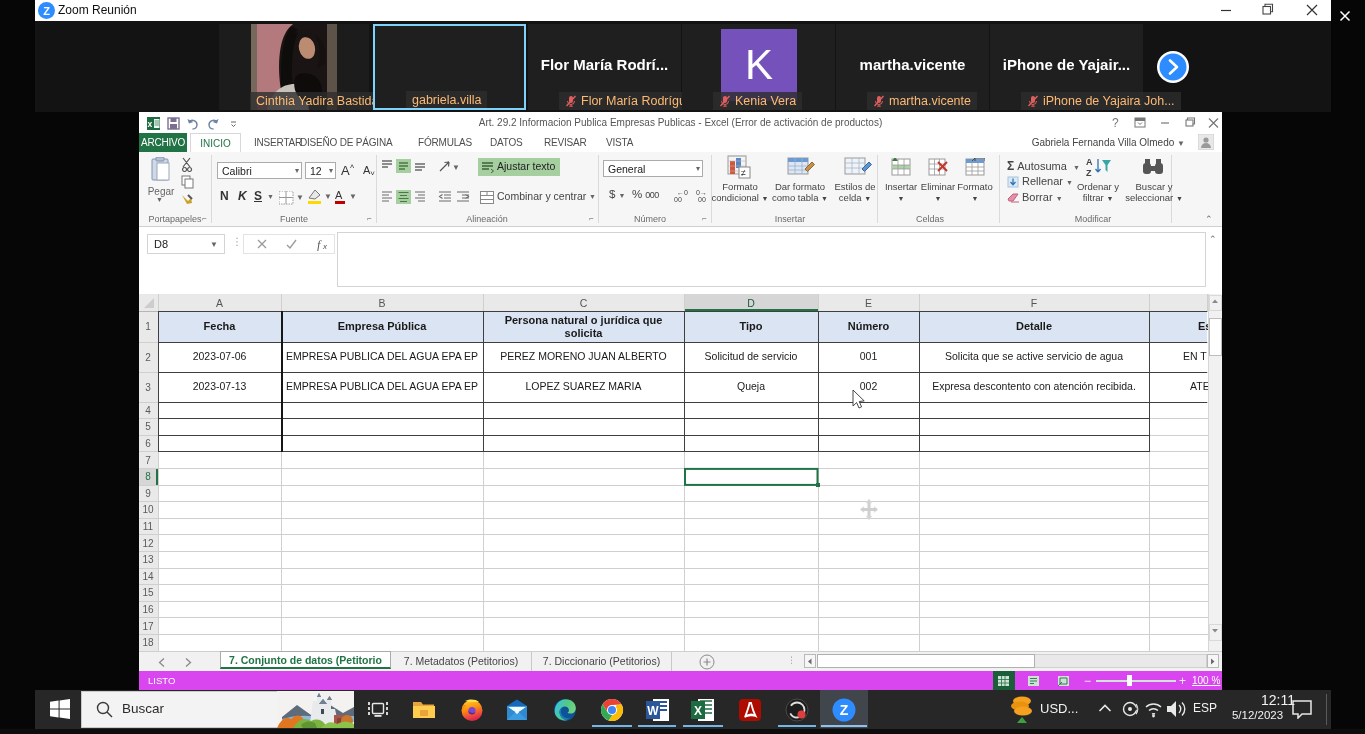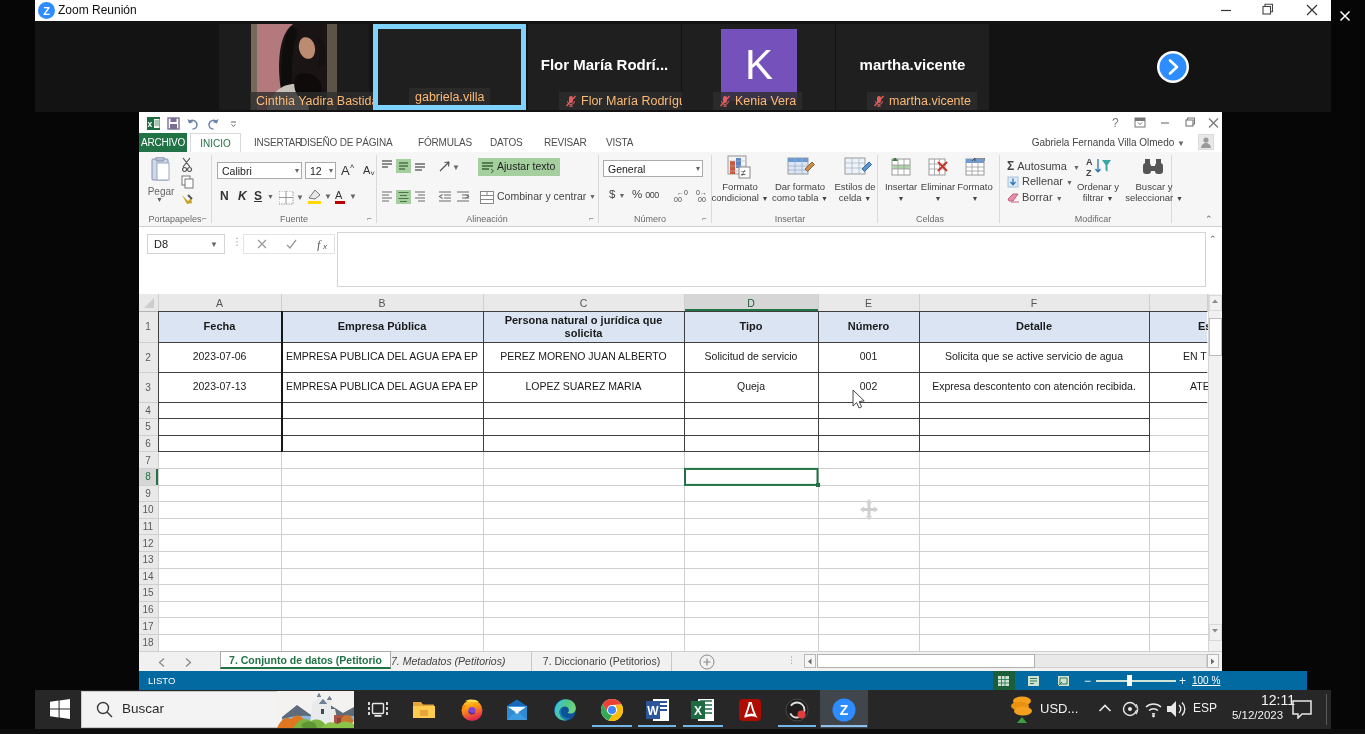--- a/index.html
+++ b/index.html
@@ -66,21 +66,21 @@
         <ellipse cx="56" cy="24" rx="8" ry="11" fill="#bc8c72" transform="rotate(-14 56 24)"></ellipse>
         <path d="M44 14 C48 8 66 6 70 16 C64 10 52 10 44 14 Z" fill="#1a1414"></path>
         <path d="M44 10 C48 -2 68 -4 72 12 C64 2 52 4 44 10 Z" fill="#1a1414"></path>
         <path d="M64 12 C70 20 70 34 66 44 L74 40 C76 26 72 14 64 12 Z" fill="#161010"></path>
         <path d="M16 86 C20 64 38 56 54 62 L58 86 Z" fill="#c6c0b8"></path>
         <path d="M48 50 C64 46 74 58 70 74 C60 82 48 78 44 66 C42 58 44 52 48 50 Z" fill="#0e0b0a"></path>
       </svg>
       <div class="vlabel" style="width:136px;">Cinthia Yadira Bastidas</div>
     </div>
 
-    <div class="vcell" style="left:338px;width:153px;border:5px solid #7dd3fc;background:#1f1f1f;">
+    <div class="vcell" style="left:338px;width:153px;border:2px solid #7dd3fc;background:#1f1f1f;">
       <div class="vlabel" style="height:17px;bottom:0;">gabriela.villa</div>
     </div>
 
     <div class="vcell" style="left:493px;width:153px;">
       <div class="vname">Flor María Rodrí...</div>
       <div class="vlabel"><svg class="mic" viewBox="0 0 12 12">
             <path d="M6 1 a2 2 0 0 1 2 2 v3 a2 2 0 0 1 -4 0 v-3 a2 2 0 0 1 2-2 Z" fill="#e05e5e"></path>
             <path d="M2.5 6 a3.5 3.5 0 0 0 7 0 M6 9.5 v1.7 M4.2 11.2 h3.6" stroke="#e05e5e" stroke-width="1" fill="none"></path>
             <path d="M1.5 11 L10.5 1" stroke="#e05e5e" stroke-width="1.4"></path>
           </svg>Flor María Rodríguez</div>
@@ -97,20 +97,28 @@
 
     <div class="vcell" style="left:801px;width:153px;">
       <div class="vname">martha.vicente</div>
       <div class="vlabel"><svg class="mic" viewBox="0 0 12 12">
             <path d="M6 1 a2 2 0 0 1 2 2 v3 a2 2 0 0 1 -4 0 v-3 a2 2 0 0 1 2-2 Z" fill="#e05e5e"></path>
             <path d="M2.5 6 a3.5 3.5 0 0 0 7 0 M6 9.5 v1.7 M4.2 11.2 h3.6" stroke="#e05e5e" stroke-width="1" fill="none"></path>
             <path d="M1.5 11 L10.5 1" stroke="#e05e5e" stroke-width="1.4"></path>
           </svg>martha.vicente</div>
     </div>
 
+    <div class="vcell" style="left:955px;width:153px;">
+      <div class="vname">iPhone  de  Yajair...</div>
+      <div class="vlabel"><svg class="mic" viewBox="0 0 12 12">
+            <path d="M6 1 a2 2 0 0 1 2 2 v3 a2 2 0 0 1 -4 0 v-3 a2 2 0 0 1 2-2 Z" fill="#e05e5e"></path>
+            <path d="M2.5 6 a3.5 3.5 0 0 0 7 0 M6 9.5 v1.7 M4.2 11.2 h3.6" stroke="#e05e5e" stroke-width="1" fill="none"></path>
+            <path d="M1.5 11 L10.5 1" stroke="#e05e5e" stroke-width="1.4"></path>
+          </svg>iPhone de Yajaira Joh...</div>
+    </div>
 
     <svg class="abs" style="left:1121px;top:29px" width="34" height="34" viewBox="0 0 34 34">
       <circle cx="17" cy="17" r="16" fill="#fff"></circle>
       <circle cx="17" cy="17" r="13.5" fill="#2d8cff"></circle>
       <path d="M14 10.5 L21 17 L14 23.5" stroke="#fff" stroke-width="2.6" fill="none" stroke-linecap="round" stroke-linejoin="round"></path>
     </svg>
   </div>
 
   <div class="abs" id="excel">
 
@@ -121,20 +129,21 @@
       <text x="0.5" y="11" font-size="8.5" font-weight="bold" fill="#fff">x</text>
       <rect x="21" y="2" width="11" height="11" fill="none" stroke="#7a6f91" stroke-width="1.4"></rect>
       <rect x="23.5" y="2" width="6" height="4" fill="#7a6f91"></rect>
       <rect x="23" y="8" width="7" height="5" fill="#7a6f91"></rect>
       <path d="M42 6 a4.5 4.5 0 0 1 8 3 a4.5 4.5 0 0 1 -4.5 4" fill="none" stroke="#6b83a8" stroke-width="1.4"></path>
       <path d="M40.5 3 l1.5 4.5 4.5-1.5 Z" fill="#6b83a8"></path>
       <path d="M70 6 a4.5 4.5 0 0 0 -8 3 a4.5 4.5 0 0 0 4.5 4" fill="none" stroke="#6b83a8" stroke-width="1.4"></path>
       <path d="M71.5 3 l-1.5 4.5 -4.5-1.5 Z" fill="#6b83a8"></path>
       <path d="M84 6 h5 M84.5 8.5 l2 2 2-2" stroke="#666" stroke-width="1" fill="none"></path>
     </svg>
+    <div class="abs" style="left:0;top:5px;width:1083px;text-align:center;font-size:10px;color:#555;">Art. 29.2 Informacion Publica Empresas Publicas - Excel (Error de activación de productos)</div>
     <svg class="abs" style="left:970px;top:3px" width="113px" height="16" viewBox="0 0 113 16">
       <text x="3" y="12" font-size="12" fill="#777">?</text>
       <rect x="26" y="3" width="10" height="9" fill="none" stroke="#777" stroke-width="1"></rect>
       <rect x="26" y="3" width="10" height="3" fill="#777"></rect>
       <path d="M31 8 l0 0 M29 7.5 l2 2 2-2" stroke="#777" stroke-width="1" fill="none"></path>
       <line x1="52" y1="8" x2="60" y2="8" stroke="#777" stroke-width="1.2"></line>
       <rect x="77" y="5" width="7" height="6" fill="none" stroke="#777" stroke-width="1.1"></rect>
       <path d="M78.5 5 v-2 h7 v6 h-2" fill="none" stroke="#777" stroke-width="1.1"></path>
       <path d="M100 3.5 l9 9 M109 3.5 l-9 9" stroke="#777" stroke-width="1.2"></path>
     </svg>
@@ -492,40 +501,40 @@
           <path d="M728.5 209 h3 v13 h-3 z M722.5 214 h15 v3 h-15 z" stroke="none"></path>
         </g>
       </svg>
 
     <div class="abs" id="sheetbar" style="left:0;top:539px;width:1083px;height:20px;background:#f1f1f1;border-top:1px solid #cfcfcf;">
       <svg class="abs" style="left:18px;top:6px" width="36" height="9" viewBox="0 0 36 9">
         <path d="M7 0.5 L2.5 4.5 L7 8.5" fill="none" stroke="#8a8a8a" stroke-width="1.3"></path>
         <path d="M29 0.5 L33.5 4.5 L29 8.5" fill="none" stroke="#8a8a8a" stroke-width="1.3"></path>
       </svg>
       <div class="abs" style="left:81px;top:-1px;width:171px;height:18px;background:#fff;border:1px solid #ababab;border-bottom:2px solid #217346;color:#217346;font-weight:bold;font-size:10.5px;text-align:center;line-height:16px;">7. Conjunto de datos (Petitorio</div>
-      <div class="abs" style="left:252px;top:0;width:141px;height:36px;border-right:1px solid #c8c8c8;color:#444;font-size:10.5px;line-height:18px;font-style:italic;">7. Metadatos (Petitorios)</div>
+      <div class="abs" style="left:252px;top:0;width:141px;height:36px;border-right:1px solid #c8c8c8;color:#444;font-size:10.5px;text-align:center;line-height:18px;">7. Metadatos (Petitorios)</div>
       <div class="abs" style="left:393px;top:0;width:140px;height:19px;border-right:1px solid #c8c8c8;color:#444;font-size:10.5px;text-align:center;line-height:18px;">7. Diccionario (Petitorios)</div>
       <svg class="abs" style="left:560px;top:2px" width="16" height="16" viewBox="0 0 16 16">
         <circle cx="8" cy="8" r="7" fill="none" stroke="#8a8a8a"></circle>
         <path d="M8 4.5 v7 M4.5 8 h7" stroke="#8a8a8a" stroke-width="1.2"></path>
       </svg>
       <div class="abs" style="left:648px;top:3px;font-size:9px;color:#999;">⋮</div>
       <div class="abs" style="left:665px;top:2px;width:12px;height:14px;background:#f6f6f6;border:1px solid #b8b8b8;"></div>
       <svg class="abs" style="left:668px;top:6px" width="6" height="7" viewBox="0 0 6 7">
           <path d="M4.5 0.5 L1 3.5 L4.5 6.5 Z" fill="#6a6a6a"></path>
         </svg>
       <div class="abs" style="left:678px;top:2px;width:390px;height:14px;background:#e9e9e9;border:1px solid #d0d0d0;"></div>
       <div class="abs" style="left:678px;top:2px;width:218px;height:14px;background:#fff;border:1px solid #b0b0b0;"></div>
       <div class="abs" style="left:1068px;top:2px;width:12px;height:14px;background:#f6f6f6;border:1px solid #b8b8b8;"></div>
       <svg class="abs" style="left:1071px;top:6px" width="6" height="7" viewBox="0 0 6 7">
           <path d="M1 0.5 L4.5 3.5 L1 6.5 Z" fill="#6a6a6a"></path>
         </svg>
     </div>
 
-    <div class="abs" id="statusbar" style="left:0;top:559px;width:1168px;height:19px;background:#0369a1;">
+    <div class="abs" id="statusbar" style="left:0;top:559px;width:1083px;height:19px;background:#d946ef;">
       <div class="abs" style="left:9px;top:4px;font-size:9.5px;color:#fff;">LISTO</div>
       <div class="abs" style="left:854px;top:0;width:22px;height:19px;background:#1b5e3a;"></div>
       <svg class="abs" style="left:858px;top:4px" width="80" height="12" viewBox="0 0 80 12">
         <rect x="1" y="1" width="11" height="10" fill="#cfe0d5"></rect>
           <path d="M1 4.5 h11 M1 8 h11 M4.5 1 v10 M8 1 v10" stroke="#217346" stroke-width="0.8"></path>
         <rect x="31" y="1" width="11" height="10" fill="#cfe0d5"></rect>
           <path d="M33 3.5 h7 M33 6 h7 M33 8.5 h4" stroke="#217346" stroke-width="0.9"></path>
         <rect x="61" y="1" width="11" height="10" fill="#cfe0d5"></rect>
           <path d="M63 3 h7 v6 h-7 z" fill="none" stroke="#217346" stroke-width="0.9"></path>
           <path d="M61 11 l4 -4" stroke="#217346" stroke-width="0.9"></path>

